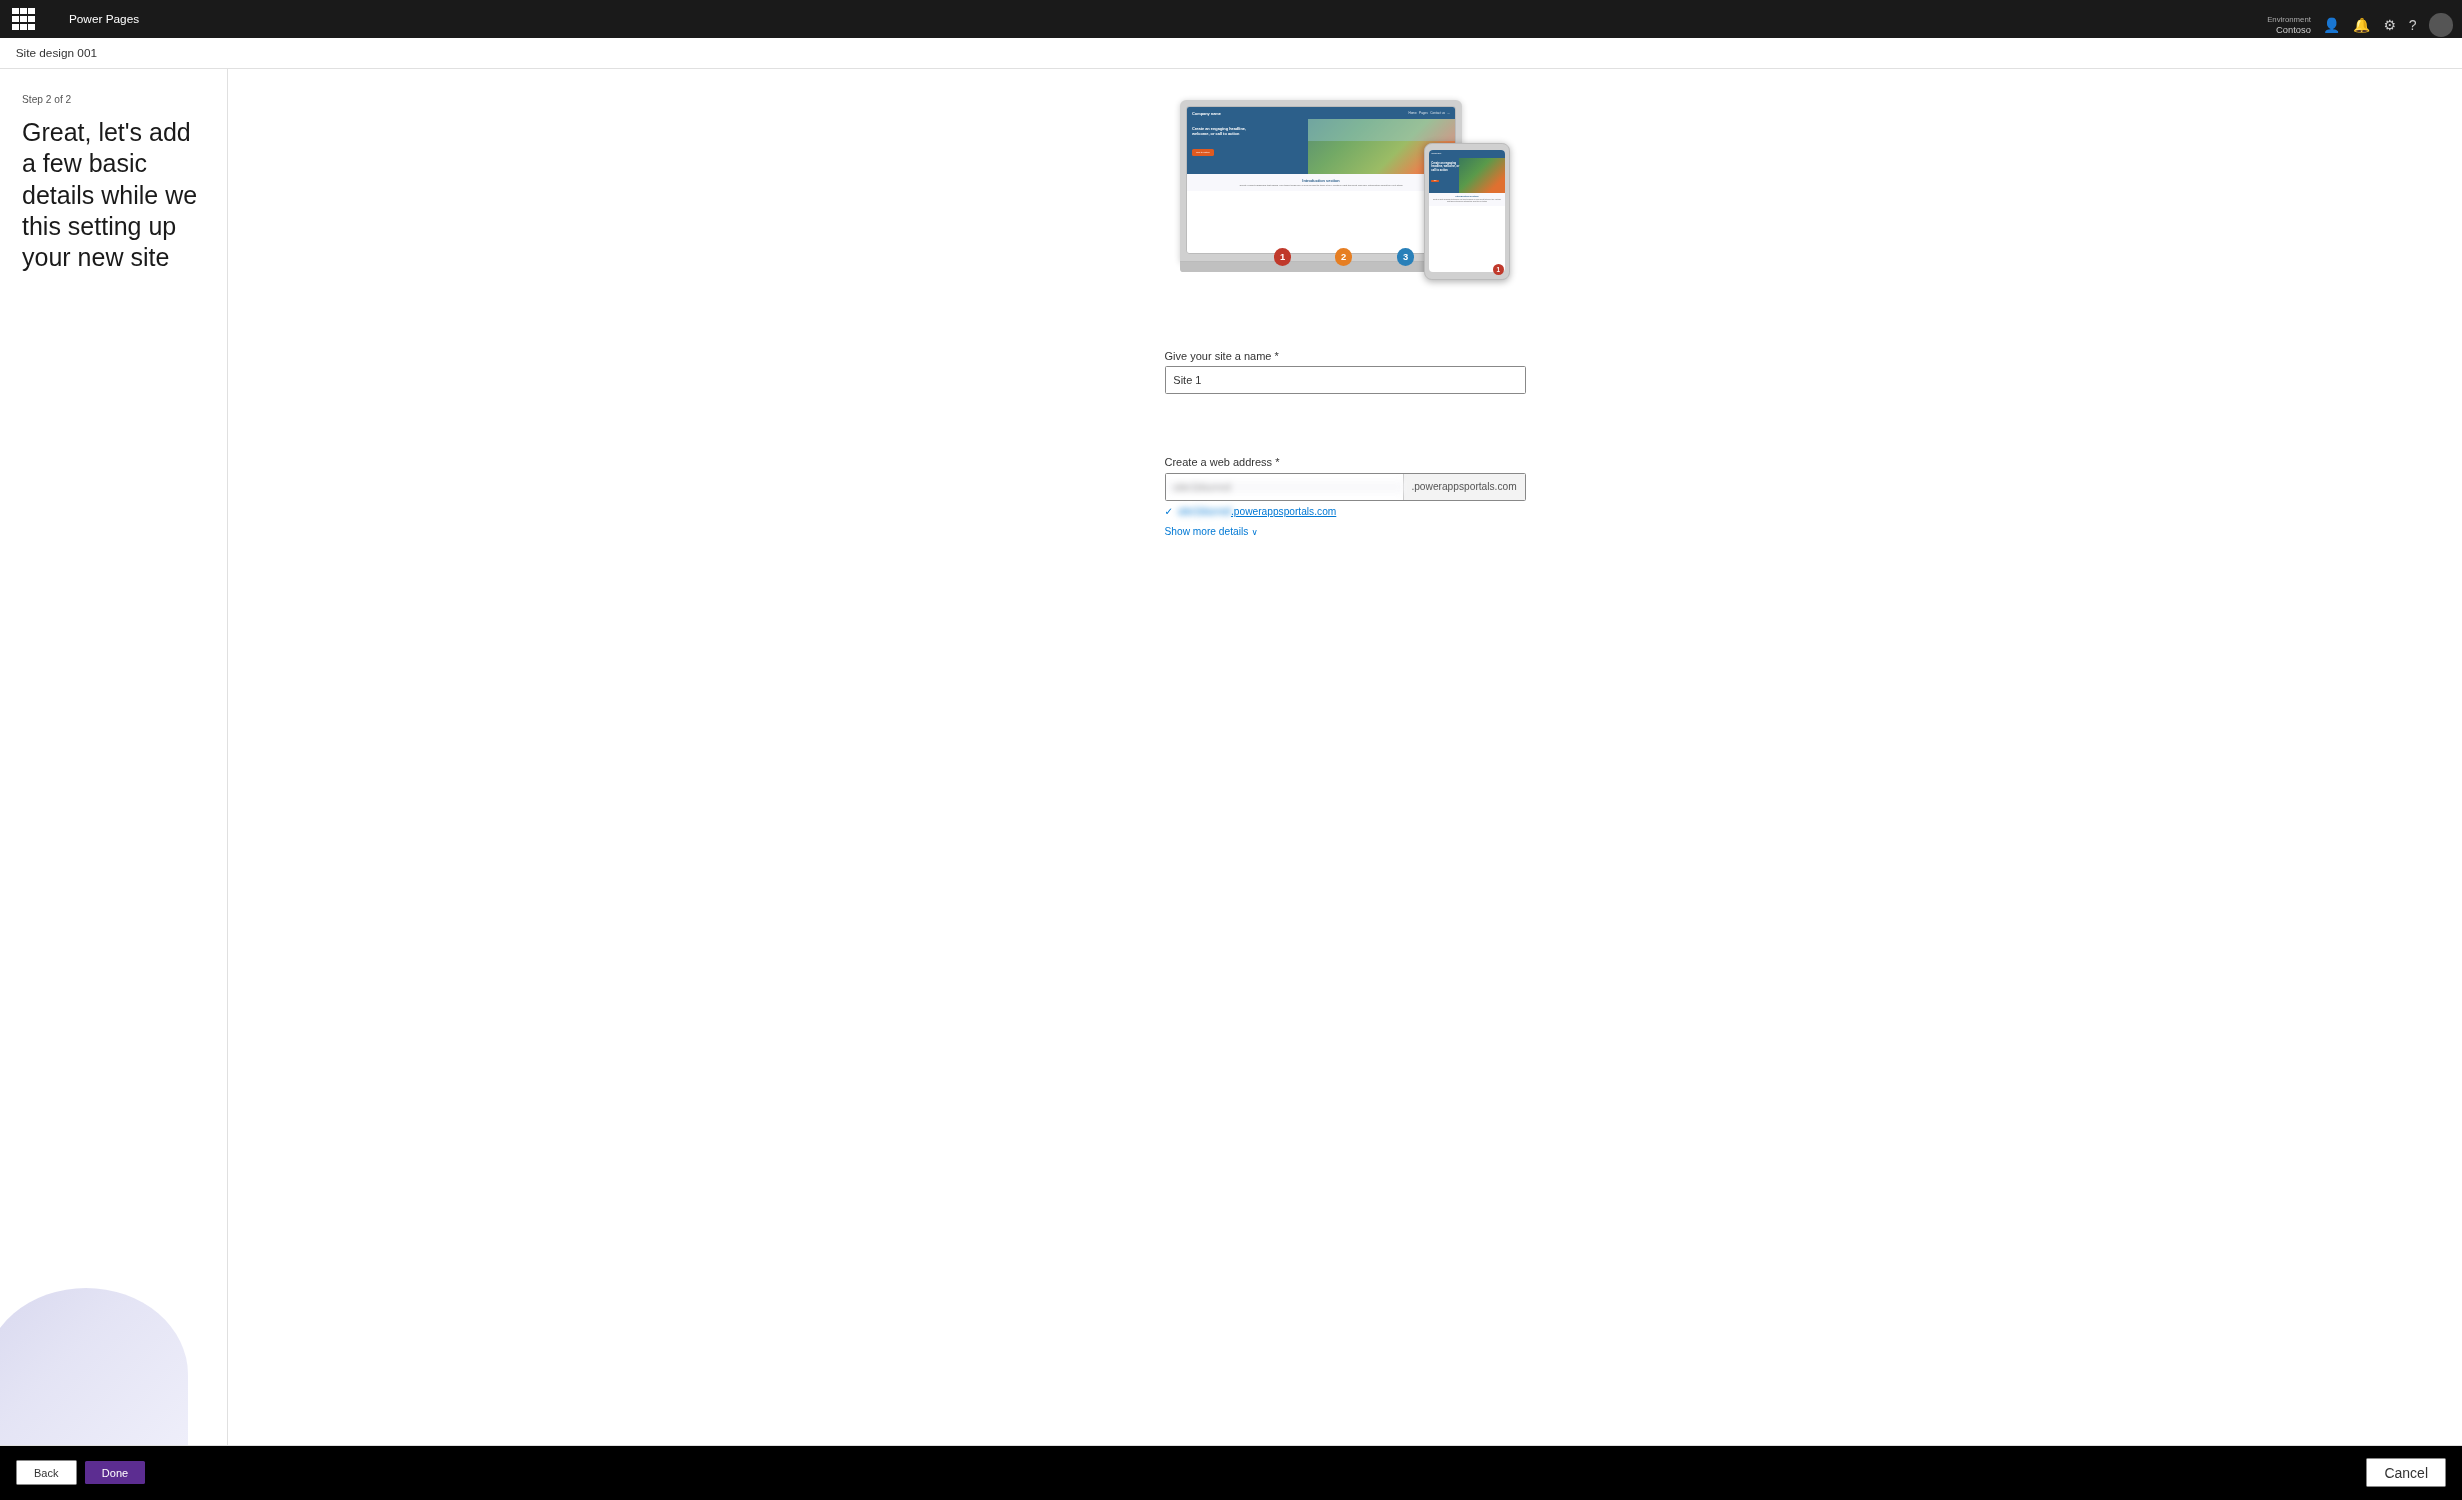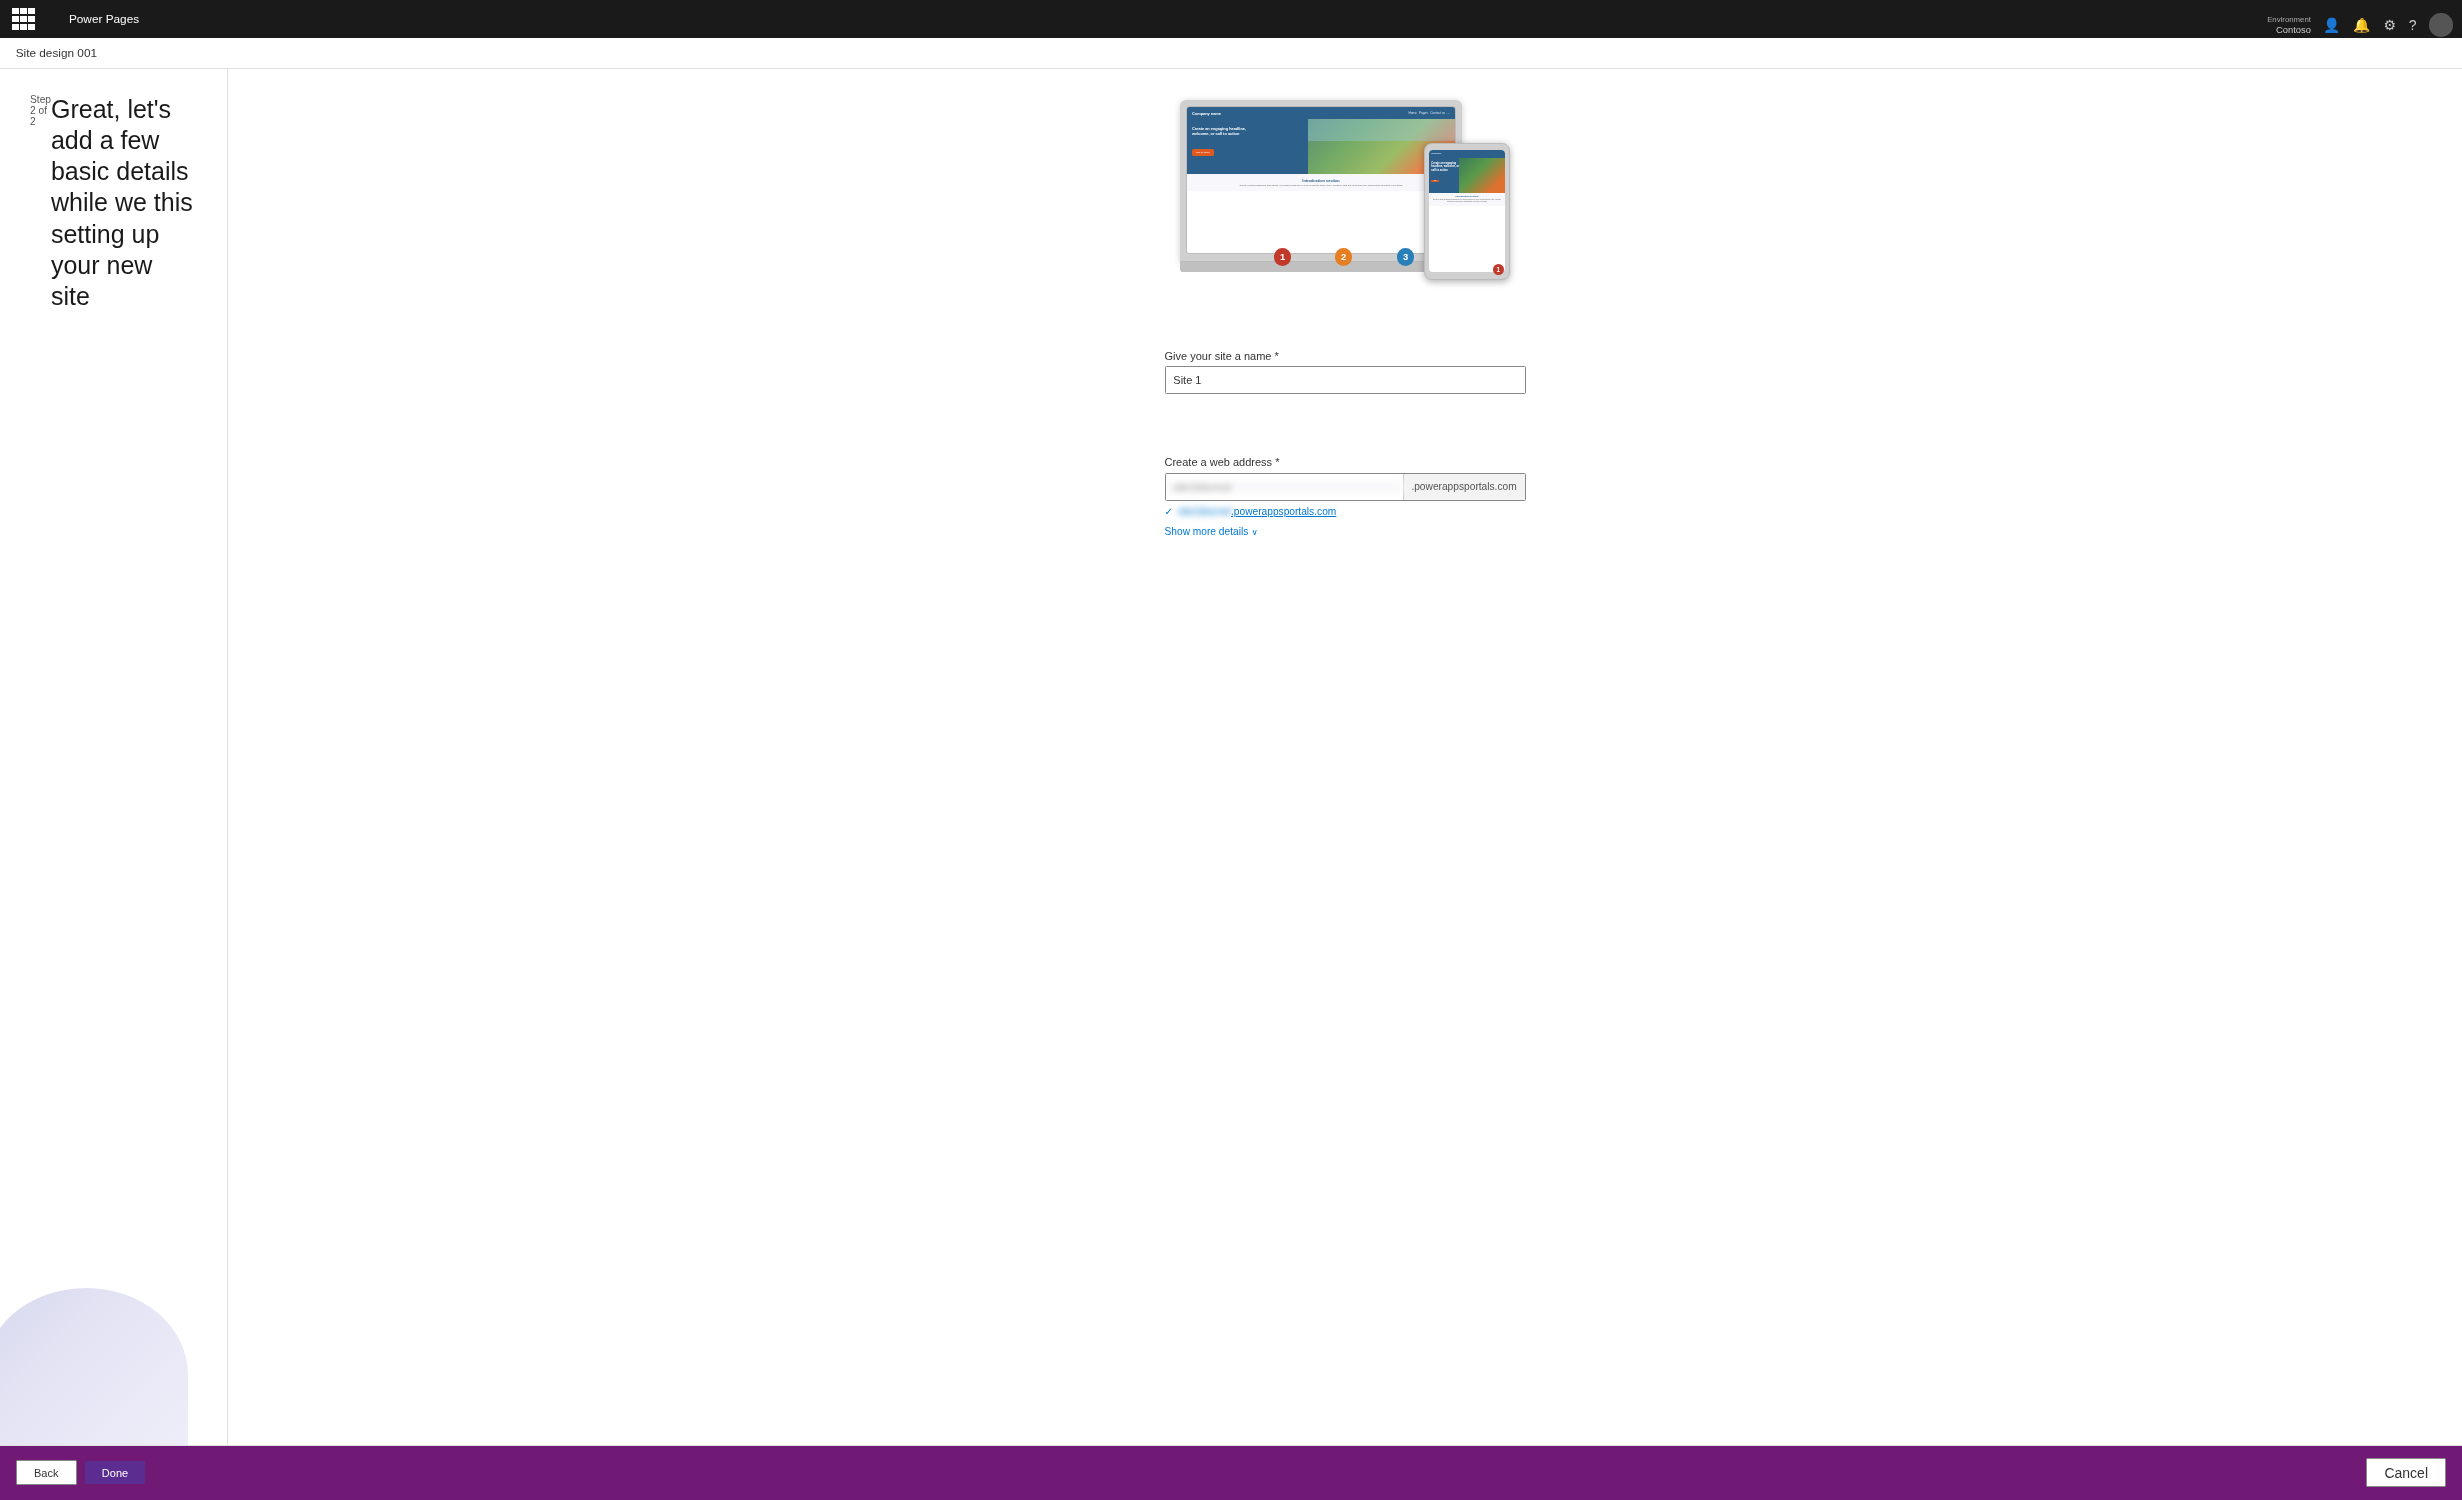--- a/index.html
+++ b/index.html
@@ -41,26 +41,26 @@
       display: flex;
       flex: 1;
       overflow: hidden;
     }
 
     
     .sidebar {
       width: 228px;
       flex-shrink: 0;
       border-right: 0.8px solid #e0e0e0;
-      padding: 25px 30px;
+      padding: 25px 22px;
       background: #fff;
       position: relative;
       overflow: hidden;
       display: flex;
-      flex-direction: row;
+      flex-direction: column;
     }
     .sidebar-step { font-size: 10.2px; color: #555; margin-bottom: 12.6px; }
     .sidebar-title { font-size: 25px; font-weight: 300; line-height: 1.25; color: #1a1a1a; }
     .sidebar-decoration {
       position: absolute;
       bottom: -15.7px;
       left: -15.7px;
       width: 204px;
       height: 173px;
       background: linear-gradient(135deg, #c8c8e8 0%, #d8d8f0 40%, #e8e8f8 100%);
@@ -296,21 +296,21 @@
     .chevron-down { font-size: 8.6px; }
 
     
     .footer {
       border-top: 0.8px solid #e0e0e0;
       padding: 12.6px 15.7px;
       display: flex;
       align-items: center;
       gap: 7.8px;
       flex-shrink: 0;
-      background: #701a75;
+      background: #000000;
     }
     .btn-back {
       background: #fff;
       border: 0.8px solid #888;
       color: #333;
       padding: 5.5px 17.3px;
       font-size: 11px;
       border-radius: 1.6px;
       cursor: pointer;
     }

